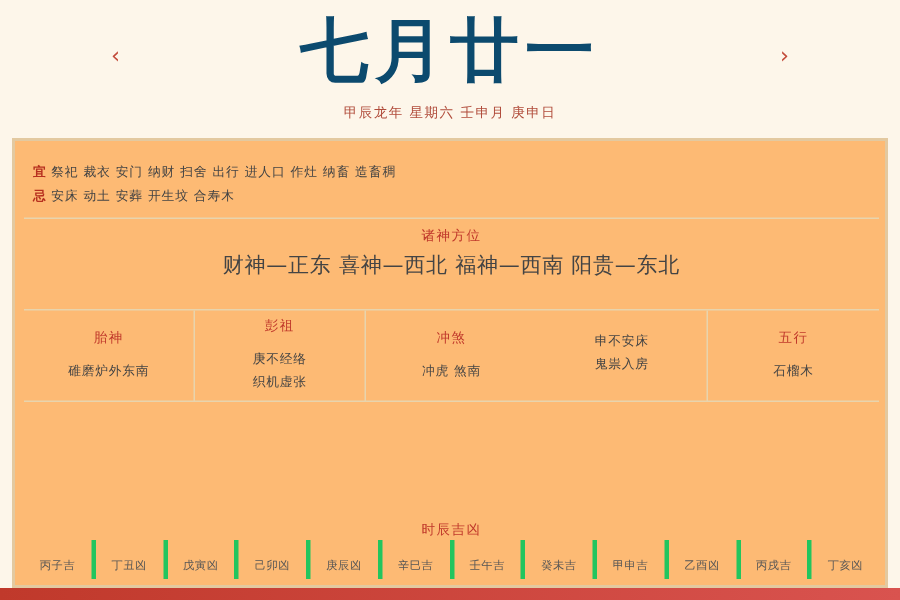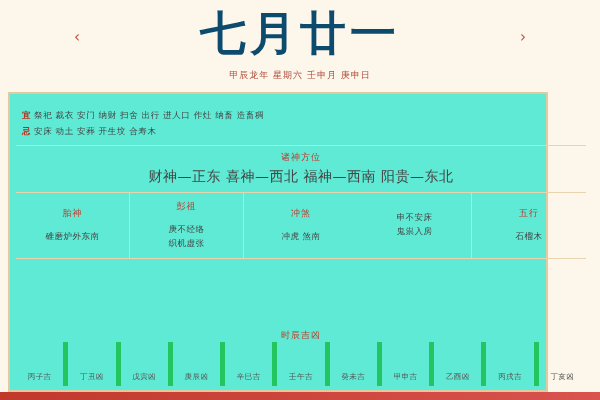--- a/index.html
+++ b/index.html
@@ -55,24 +55,24 @@
     font-size: 9px;
     color: #b04b3a;
     letter-spacing: 1px;
   }
 
   
   .frame {
     position: absolute;
     left: 8px;
     top: 92px;
-    width: 540px;
+    width: 584px;
     height: 300px;
     border: 2px solid #e3c9a0;
-    background: #5eead4;
+    background: #fdba74;
   }
   .frame:before, .frame:after {
     content: "";
     position: absolute;
     width: 12px; height: 12px;
     border: 2px solid #e3c9a0;
   }
   .frame:before { left: -2px; top: -2px; border-right: none; border-bottom: none; }
   .frame:after { right: -2px; top: -2px; border-left: none; border-bottom: none; }
   .corner-bl, .corner-br {
@@ -100,21 +100,21 @@
     letter-spacing: 0.6px;
     line-height: 1.9;
   }
   .yiji .line { white-space: nowrap; }
   .yiji .mark { color: #b7301f; margin-right: 3px; font-weight: bold; }
 
   
   .band {
     border-bottom: 1px solid #e8d4ad;
     text-align: center;
-    padding: 5px 0 6px 0;
+    padding: 5px 0 20px 0;
   }
   .band .bt {
     color: #c0392b;
     font-size: 9px;
     letter-spacing: 1px;
     margin-bottom: 4px;
   }
   .band .bv {
     font-size: 14px;
     color: #444;
@@ -159,29 +159,30 @@
     height: 62px;
     display: flex;
     flex-direction: column;
   }
   .shichen .st {
     text-align: center;
     color: #c0392b;
     font-size: 9px;
     letter-spacing: 1px;
     padding: 5px 0 0 0;
+    margin-top: 13px;
   }
   .sc-row {
     flex: 1;
     display: flex;
     align-items: flex-end;
   }
   .sc-item {
     flex: 1;
-    border-right: 5px solid #22c55e;
+    border-right: 3px solid #22c55e;
     height: 100%;
     display: flex;
     align-items: flex-end;
     justify-content: center;
     padding-bottom: 4px;
     font-size: 7.5px;
     color: #555;
     letter-spacing: 0.4px;
     cursor: pointer;
   }
@@ -251,20 +252,21 @@
           <div class="cv">石榴木</div>
         </div>
       </div>
 
       <div class="shichen">
         <div class="st">时辰吉凶</div>
         <div class="sc-row">
           <div class="sc-item">丙子吉</div>
           <div class="sc-item">丁丑凶</div>
           <div class="sc-item">戊寅凶</div>
+          <div class="sc-item">己卯凶</div>
           <div class="sc-item">庚辰凶</div>
           <div class="sc-item">辛巳吉</div>
           <div class="sc-item">壬午吉</div>
           <div class="sc-item">癸未吉</div>
           <div class="sc-item">甲申吉</div>
           <div class="sc-item">乙酉凶</div>
           <div class="sc-item">丙戌吉</div>
           <div class="sc-item">丁亥凶</div>
         </div>
       </div>

